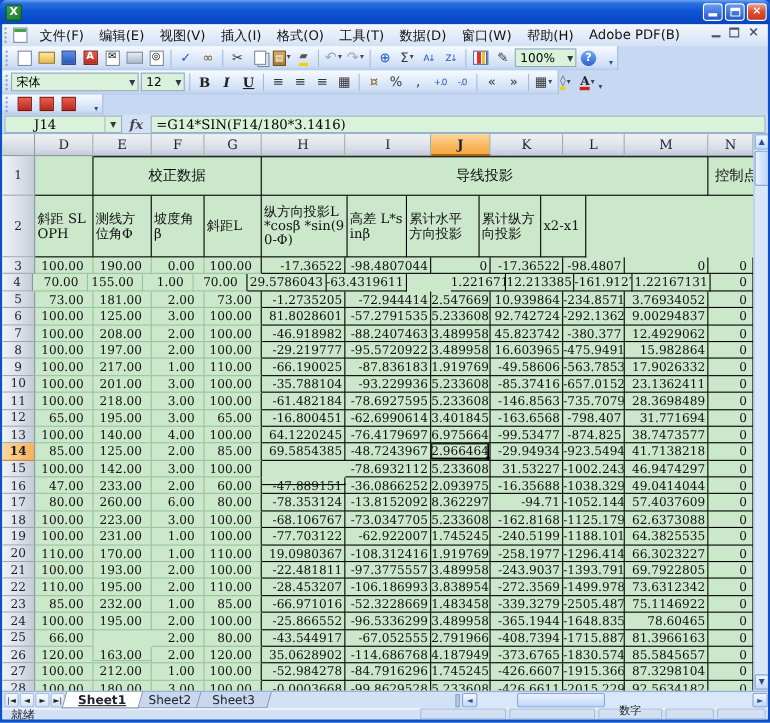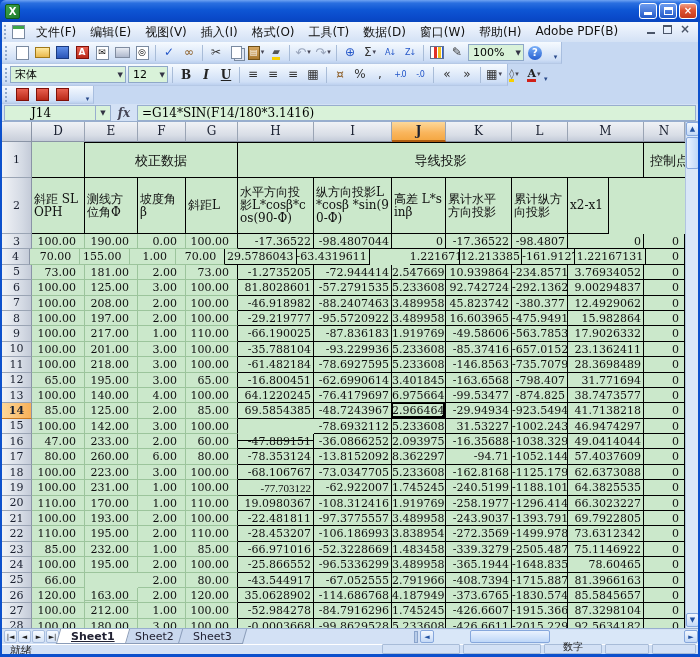--- a/index.html
+++ b/index.html
@@ -388,21 +388,20 @@
             <div class="cell grp bt br bb" style="width: 153px; height: 36px;">校正数据</div>
             <div class="cell grp bt br bb" style="width: 406px; height: 36px;">导线投影</div>
             <div class="cell grp bt bb left" style="width: 41px; height: 36px;">控制点</div>
           </div>
           <div class="hdr-row" style="height: 56px;">
             <div class="rowhdr">2</div>
             <div class="cell h2cell br bb" style="width: 53px; height: 56px;">斜距 SLOPH</div>
             <div class="cell h2cell br bb" style="width: 53px; height: 56px;">测线方 位角Φ</div>
             <div class="cell h2cell br bb" style="width: 48px; height: 56px;">坡度角 β</div>
             <div class="cell h2cell br bb" style="width: 52px; height: 56px;">斜距L</div>
-            <div class="cell h2cell br bb" style="width: 76px; height: 56px;">水平方向投影L*cosβ*cos(90-Φ)</div>
             <div class="cell h2cell br bb" style="width: 78px; height: 56px;">纵方向投影L*cosβ *sin(90-Φ)</div>
             <div class="cell h2cell br bb" style="width: 54px; height: 56px;">高差 L*sinβ</div>
             <div class="cell h2cell br bb" style="width: 66px; height: 56px;">累计水平 方向投影</div>
             <div class="cell h2cell br bb" style="width: 56px; height: 56px;">累计纵方 向投影</div>
             <div class="cell h2cell br bb" style="width: 41px; height: 56px;">x2-x1</div>
           </div>
           <div class="datarow">
             <div class="rowhdr">3</div>
             <div class="cell dcell gr gb pr8" style="width: 53px;">100.00</div>
             <div class="cell dcell gr gb pr8" style="width: 53px;">190.00</div>
@@ -625,21 +624,21 @@
             <div class="cell dcell br bb pr2" style="width: 56px;">-1125.179</div>
             <div class="cell dcell br bb pr2" style="width: 76px;">62.6373088</div>
             <div class="cell dcell br bb pr4" style="width: 41px;">0</div>
           </div>
           <div class="datarow">
             <div class="rowhdr">19</div>
             <div class="cell dcell gr gb pr8" style="width: 53px;">100.00</div>
             <div class="cell dcell gr gb pr8" style="width: 53px;">231.00</div>
             <div class="cell dcell gr gb pr8" style="width: 48px;">1.00</div>
             <div class="cell dcell br gb pr8" style="width: 52px;">100.00</div>
-            <div class="cell dcell br bb pr2" style="width: 76px; font-family: Liberation Serif, serif;">-77.703122</div>
+            <div class="cell dcell br bb pr2" style="width: 76px;">-77.703122</div>
             <div class="cell dcell br bb pr2" style="width: 78px;">-62.922007</div>
             <div class="cell dcell br bb pr2" style="width: 54px;">1.745245</div>
             <div class="cell dcell br bb pr2" style="width: 66px;">-240.5199</div>
             <div class="cell dcell br bb pr2" style="width: 56px;">-1188.101</div>
             <div class="cell dcell br bb pr2" style="width: 76px;">64.3825535</div>
             <div class="cell dcell br bb pr4" style="width: 41px;">0</div>
           </div>
           <div class="datarow">
             <div class="rowhdr">20</div>
             <div class="cell dcell gr gb pr8" style="width: 53px;">110.00</div>

